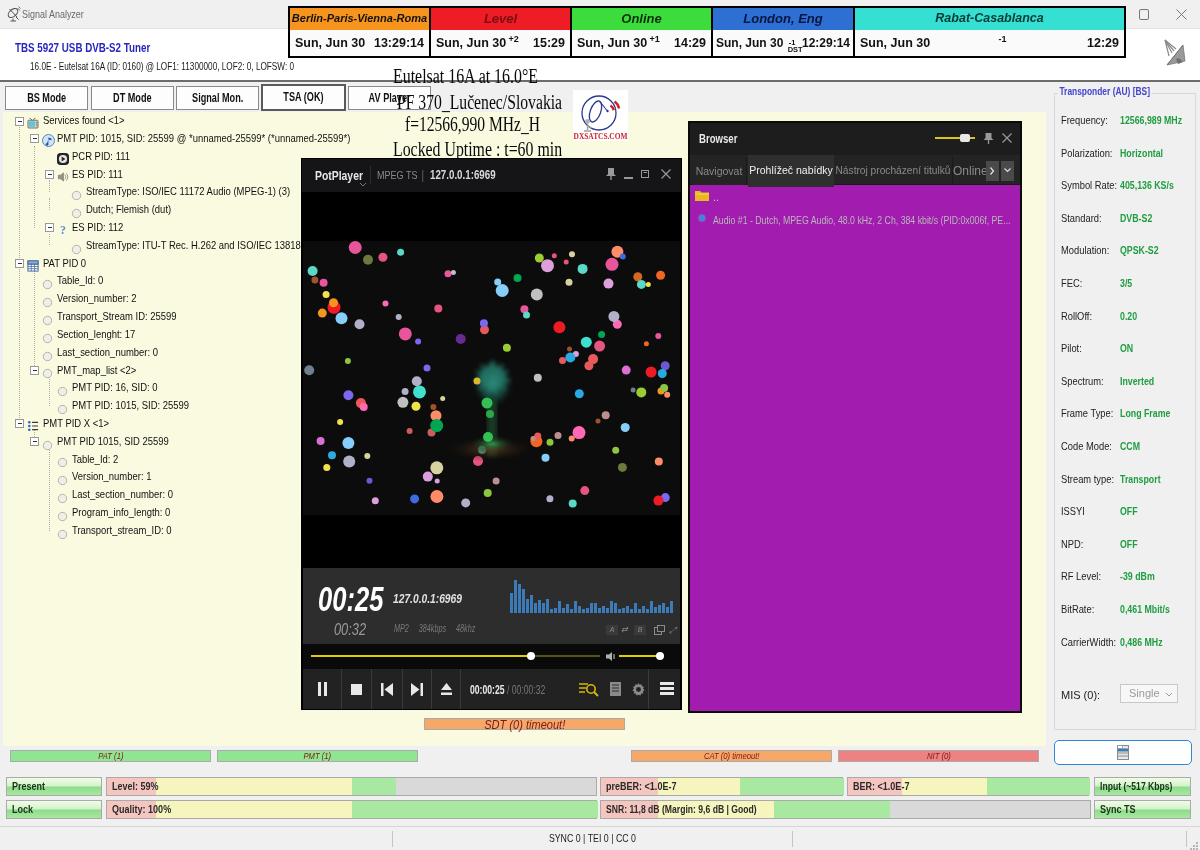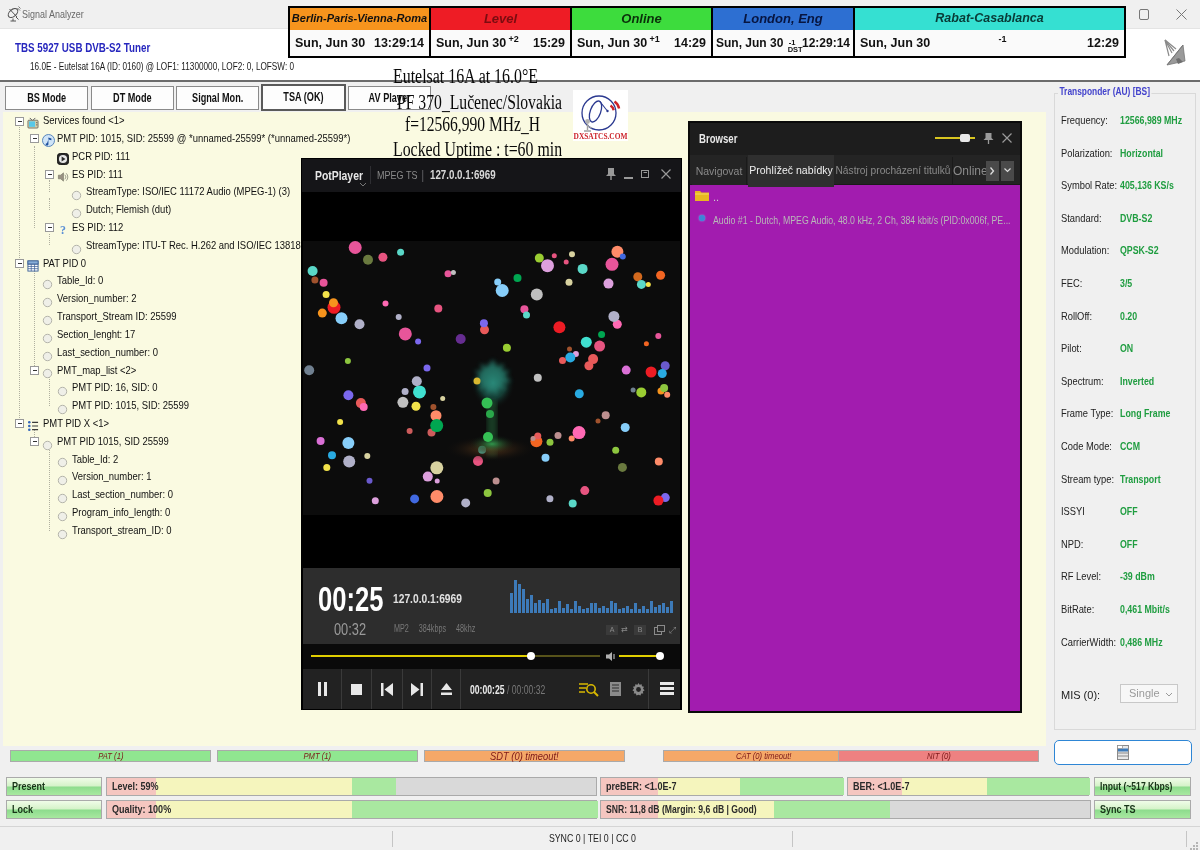--- a/index.html
+++ b/index.html
@@ -423,21 +423,21 @@
    <ellipse cx="187" cy="208" rx="46" ry="13" fill="url(#brn1)"></ellipse>
    <ellipse cx="189" cy="203" rx="24" ry="10" fill="url(#grn1)"></ellipse>
    <circle cx="184" cy="162" r="5.5" fill="#35c055"></circle>
    <circle cx="187" cy="173" r="4" fill="#2aa84a"></circle>
    <circle cx="185" cy="196" r="5" fill="#35c055"></circle>
    <circle cx="174" cy="140" r="3.5" fill="#d8b830"></circle>
    </svg>
  </div>
  <div class="abs" style="left:1px;top:356px;width:377px;height:53px;background:#000;"></div>
 
- <div class="abs" style="left:1px;top:409px;width:377px;height:76px;background:#2d2d2d;">
+ <div class="abs" style="left:1px;top:409px;width:377px;height:76px;background:#2d2d2d;font-style:italic;">
   <div class="abs" style="left:15px;top:11px;font-size:35px;font-weight:bold;color:#fff;transform:scaleX(0.73);transform-origin:left top;">00:25</div>
   <div class="abs" style="left:31px;top:53px;font-size:16px;color:#9a9a9a;transform:scaleX(0.8);transform-origin:left top;">00:32</div>
   <div class="abs" style="left:90px;top:24px;font-size:12.5px;font-weight:bold;color:#e0e0e0;transform:scaleX(0.82);transform-origin:left top;">127.0.0.1:6969</div>
   <div class="abs" style="left:91px;top:55px;font-size:10px;color:#787878;transform:scaleX(0.72);transform-origin:left top;">MP2&nbsp;&nbsp;&nbsp;&nbsp;&nbsp;384kbps&nbsp;&nbsp;&nbsp;&nbsp;&nbsp;48khz</div>
   <div class="abs" style="left:207px;top:12px;"><svg width="165" height="33">
           <rect x="0" y="13" width="3" height="20" fill="#3d7ab8"></rect>
           <rect x="4" y="0" width="3" height="33" fill="#3d7ab8"></rect>
           <rect x="8" y="4" width="3" height="29" fill="#3d7ab8"></rect>
           <rect x="12" y="9" width="3" height="24" fill="#3d7ab8"></rect>
           <rect x="16" y="19" width="3" height="14" fill="#3d7ab8"></rect>
@@ -626,22 +626,22 @@
  <svg class="abs" style="left:62px;top:4px;" width="12" height="15" viewBox="0 0 12 15">
       <rect x="0.5" y="0.5" width="11" height="14" fill="#e8e8e8" stroke="#8a8a8a"></rect>
       <rect x="1" y="3.5" width="10" height="3" fill="#3d7ab8"></rect>
       <path d="M1 8 L11 8 M1 11 L11 11" stroke="#8a8a8a"></path>
       <rect x="0.5" y="0.5" width="5" height="3" fill="#fff" stroke="#8a8a8a" stroke-width="0.7"></rect>
     </svg>
 </div>
 
 <div class="abs" style="left:10px;top:750px;width:201px;height:12px;background:#90e690;border:1px solid #aaa;text-align:center;font-size:9px;font-style:italic;color:#7b1818;line-height:11px;"><span style="display:inline-block;transform:scaleX(0.85);">PAT (1)</span></div>
 <div class="abs" style="left:217px;top:750px;width:201px;height:12px;background:#90e690;border:1px solid #aaa;text-align:center;font-size:9px;font-style:italic;color:#7b1818;line-height:11px;"><span style="display:inline-block;transform:scaleX(0.85);">PMT (1)</span></div>
-<div class="abs" style="left:424px;top:750px;width:201px;height:12px;background:#f5a868;border:1px solid #aaa;text-align:center;font-size:11px;font-style:italic;color:#7b1818;line-height:11px;"><span style="display:inline-block;transform:scaleX(0.85);">SDT (0) timeout!</span></div>
-<div class="abs" style="left:631px;top:750px;width:201px;height:12px;background:#f5a868;border:1px solid #aaa;text-align:center;font-size:9px;font-style:italic;color:#7b1818;line-height:11px;margin-left:32px;"><span style="display:inline-block;transform:scaleX(0.85);">CAT (0) timeout!</span></div>
+<div class="abs" style="left:424px;top:718px;width:201px;height:12px;background:#f5a868;border:1px solid #aaa;text-align:center;font-size:13px;font-style:italic;color:#7b1818;line-height:11px;"><span style="display:inline-block;transform:scaleX(0.85);">SDT (0) timeout!</span></div>
+<div class="abs" style="left:631px;top:750px;width:201px;height:12px;background:#f5a868;border:1px solid #aaa;text-align:center;font-size:9px;font-style:italic;color:#7b1818;line-height:11px;"><span style="display:inline-block;transform:scaleX(0.85);">CAT (0) timeout!</span></div>
 <div class="abs" style="left:838px;top:750px;width:201px;height:12px;background:#ee8181;border:1px solid #aaa;text-align:center;font-size:9px;font-style:italic;color:#7b1818;line-height:11px;"><span style="display:inline-block;transform:scaleX(0.85);">NIT (0)</span></div>
 
 <div class="abs" style="left:6px;top:777px;width:96px;height:19px;background:linear-gradient(to bottom,#f0fce8 0%,#d4f2c8 48%,#8ddc8d 52%,#a8e8a0 100%);border:1px solid #aaa;font-size:11px;font-weight:bold;color:#173317;line-height:17px;padding-left:5px;white-space:nowrap;"><span style="display:inline-block;transform:scaleX(0.82);transform-origin:left center;">Present</span></div>
 <div class="abs" style="left:106px;top:777px;width:491px;height:19px;border:1px solid #aaa;background:#d9d9d9;">
     <div style="position:absolute;left:0px;top:0;width:49px;height:17px;background:#f5c6c0;"></div>
     <div style="position:absolute;left:49px;top:0;width:196px;height:17px;background:#f5f5bd;"></div>
     <div style="position:absolute;left:245px;top:0;width:44px;height:17px;background:#a9e8a0;"></div>
     <div style="position:absolute;left:5px;top:0;font-size:11px;font-weight:bold;color:#2a2a2a;line-height:17px;white-space:nowrap;transform:scaleX(0.82);transform-origin:left center;">Level: 59%</div>
   </div>
 <div class="abs" style="left:600px;top:777px;width:243px;height:19px;border:1px solid #aaa;background:#d9d9d9;">

